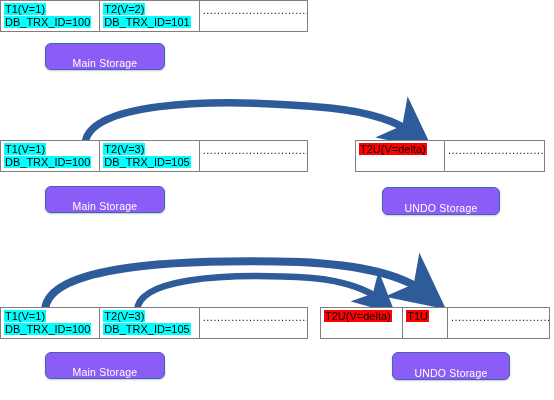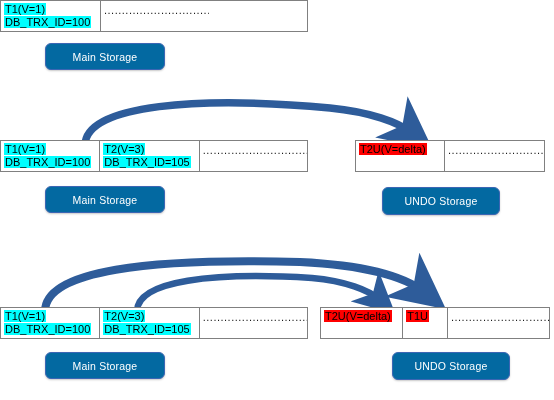--- a/index.html
+++ b/index.html
@@ -64,27 +64,27 @@
     letter-spacing: 0.5px;
     color: #1a1a1a;
     white-space: nowrap;
     padding-top: 1px;
   }
 
   
   .store-btn {
     position: absolute;
     box-sizing: border-box;
-    background: #0369a1;
+    background: #8b5cf6;
     border: 1px solid #3b66b4;
     border-radius: 6px;
     color: #ffffff;
     font-size: 10.5px;
     display: flex;
-    align-items: center;
+    align-items: flex-end;
     justify-content: center;
     letter-spacing: 0.2px;
     box-shadow: 0 1px 2px rgba(0,0,0,0.22);
   }
 
   
   .arrows {
     position: absolute;
     left: 0;
     top: 0;
@@ -119,20 +119,24 @@
     <g>
       <path d="M137,312 C136,280 215,272 312,278 C345,281 369,290 380,300" fill="none" stroke="#2E5C9A" stroke-width="6.5" stroke-linecap="round" marker-end="url(#ah2)"></path>
     </g>
   </svg>
 
   <div class="table" style="left:0px; top:0px; width:308px; height:32px;">
     <div class="cell" style="width:100px;">
       <span class="line"><span class="hl-cyan">T1(V=1)</span></span>
       <span class="line"><span class="hl-cyan">DB_TRX_ID=100</span></span>
     </div>
+    <div class="cell" style="width:100px;">
+      <span class="line"><span class="hl-cyan">T2(V=2)</span></span>
+      <span class="line"><span class="hl-cyan">DB_TRX_ID=101</span></span>
+    </div>
     <div class="cell" style="width:108px;">
       <span class="dots">................................</span>
     </div>
   </div>
 
   <div class="store-btn" style="left:45px; top:43px; width:120px; height:27px;">
     <span>Main Storage</span>
   </div>
 
   <div class="table" style="left:0px; top:140px; width:308px; height:32px;">

